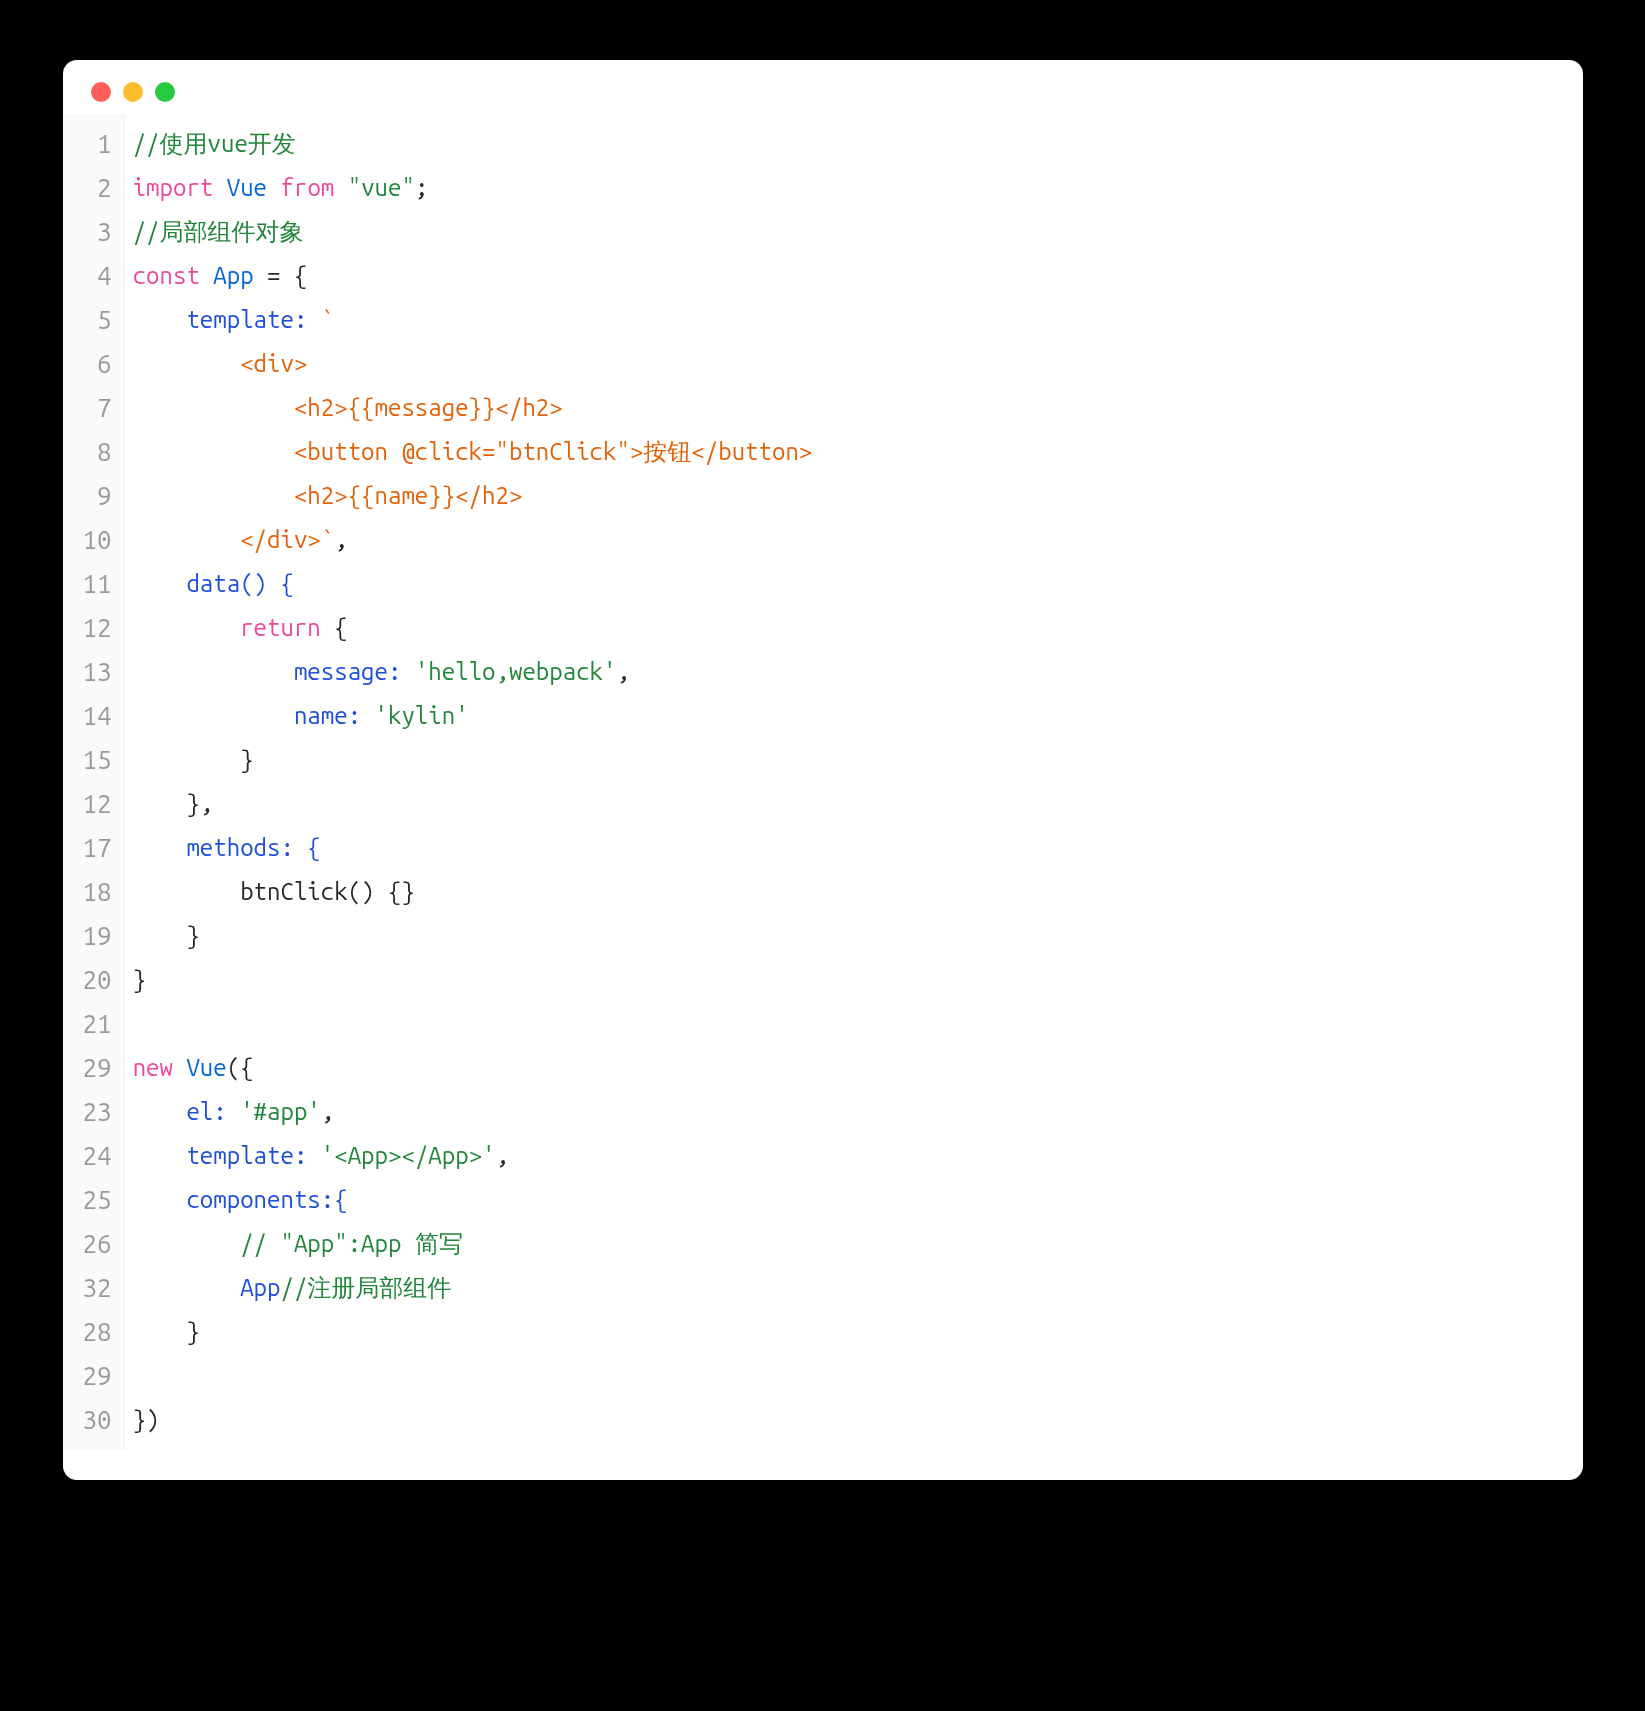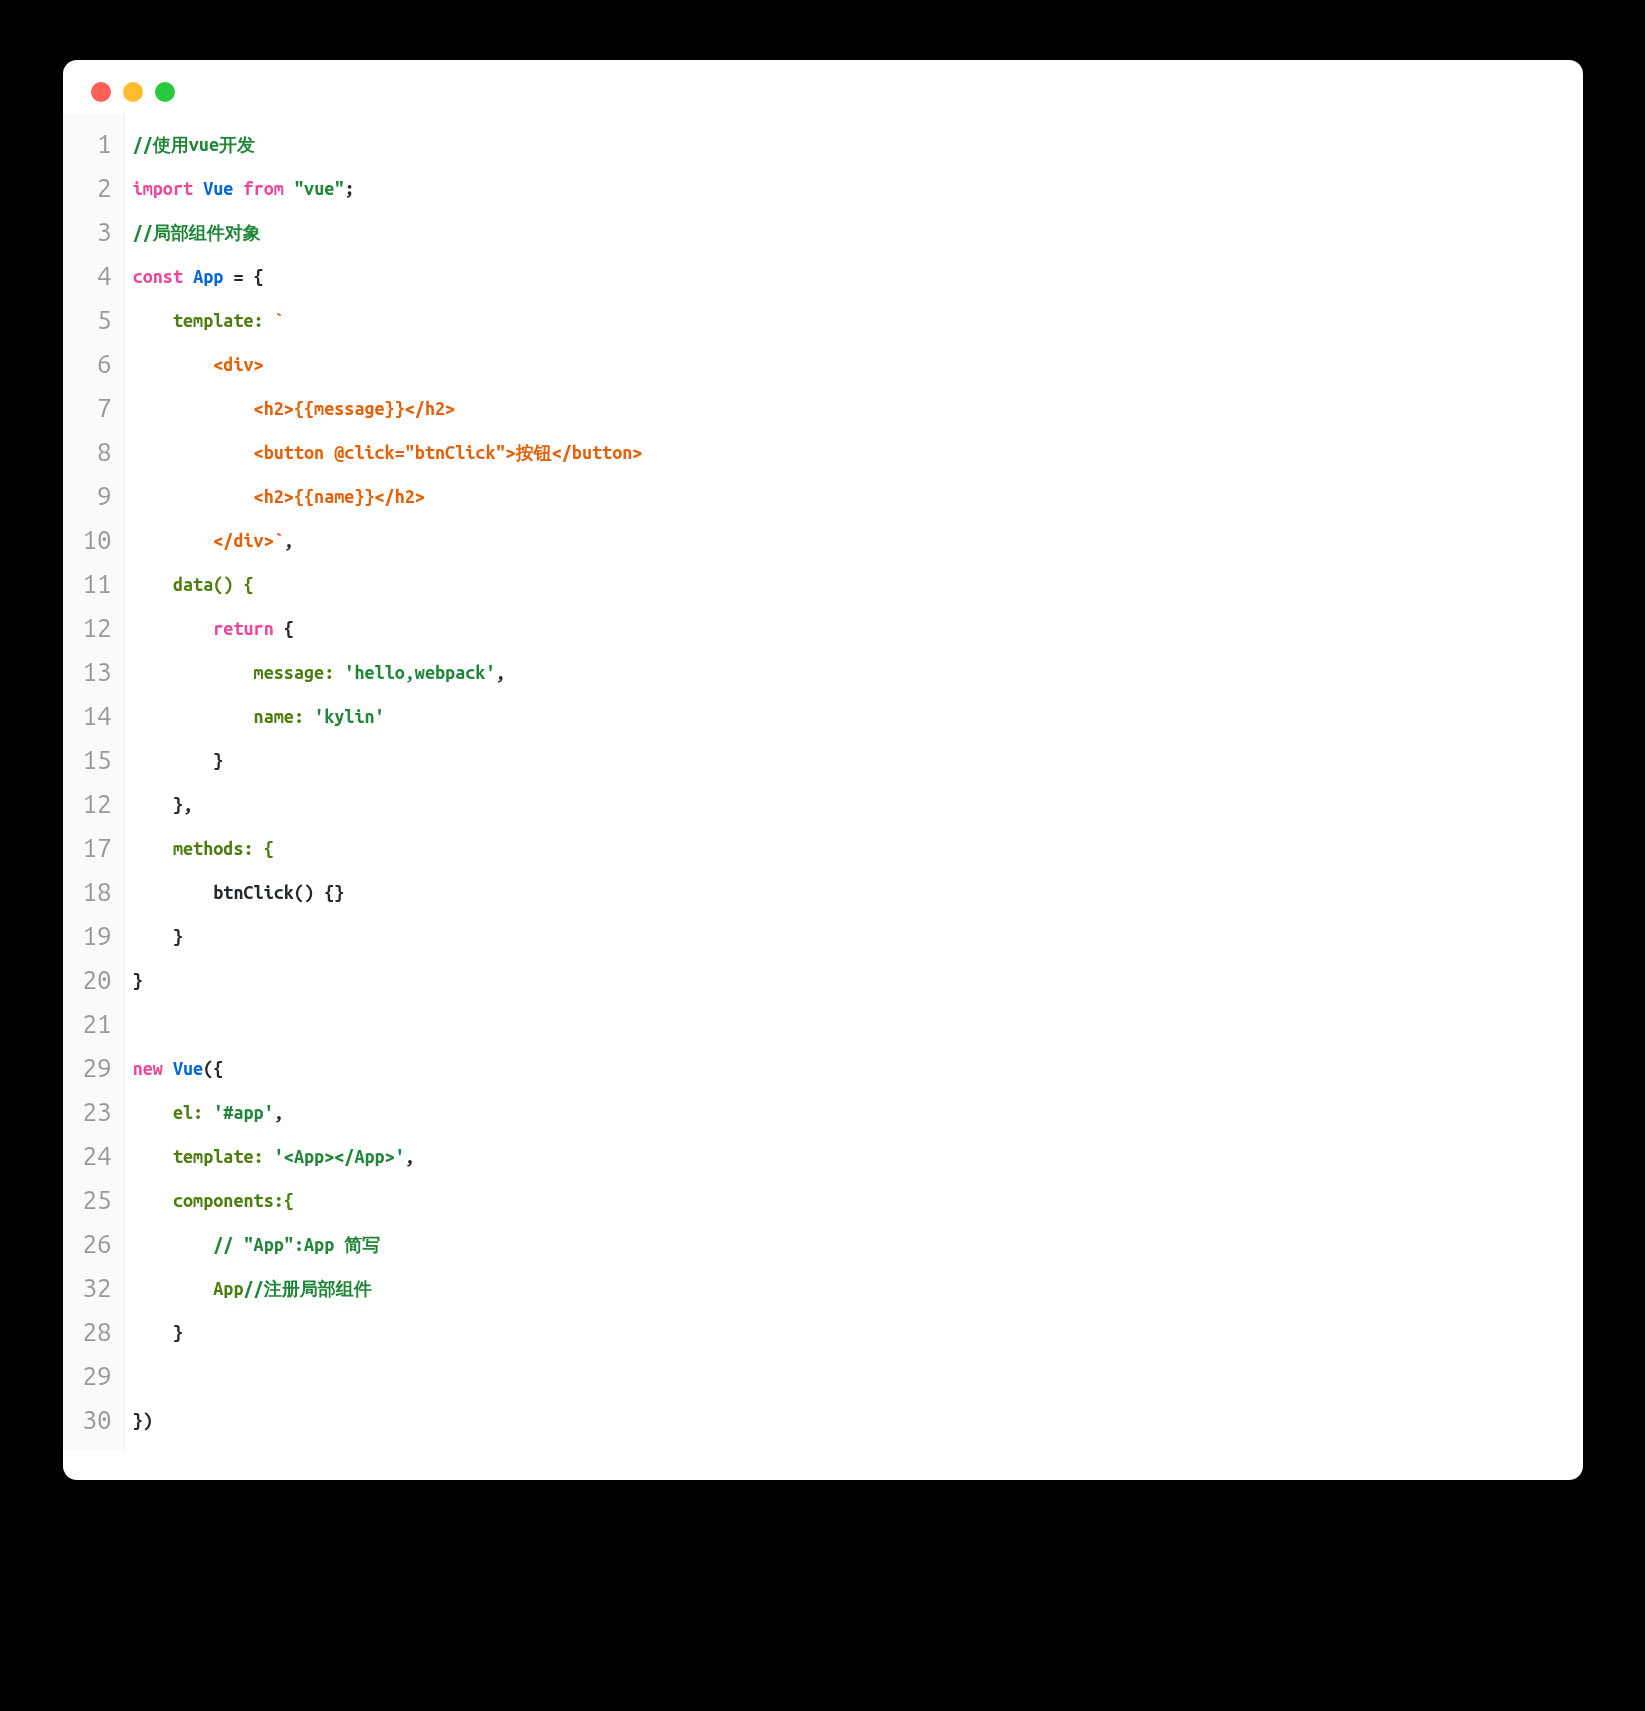--- a/index.html
+++ b/index.html
@@ -49,35 +49,34 @@
     color: #999;
     font-size: 26px;
     user-select: none;
     line-height: 44px;
   }
   .gutter .ln {
     display: block;
   }
   .code {
     padding: 8px 20px 8px 8px;
-    font-size: 18px;
+    font-size: 24px;
     line-height: 44px;
     white-space: pre;
     flex: 1;
     overflow-x: auto;
     color: #24292e;
-    font-weight: bold;
   }
   .tok-comment { color: #22863a; }
   .tok-keyword { color: #ec4899; }
   .tok-var { color: #0366d6; }
   .tok-class { color: #0366d6; }
   .tok-string { color: #e36209; }
   .tok-string2 { color: #22863a; }
-  .tok-prop { color: #4d7c0f; margin-top: 8px; }
+  .tok-prop { color: #1d4ed8; margin-top: 8px; }
   .tok-punct { color: #24292e; }
   .tok-func { color: #24292e; }
   .line { display: block; }
 </style>
 </head>
 <body>
 
 <div class="window">
   <div class="titlebar">
     <div class="dot red"></div>

